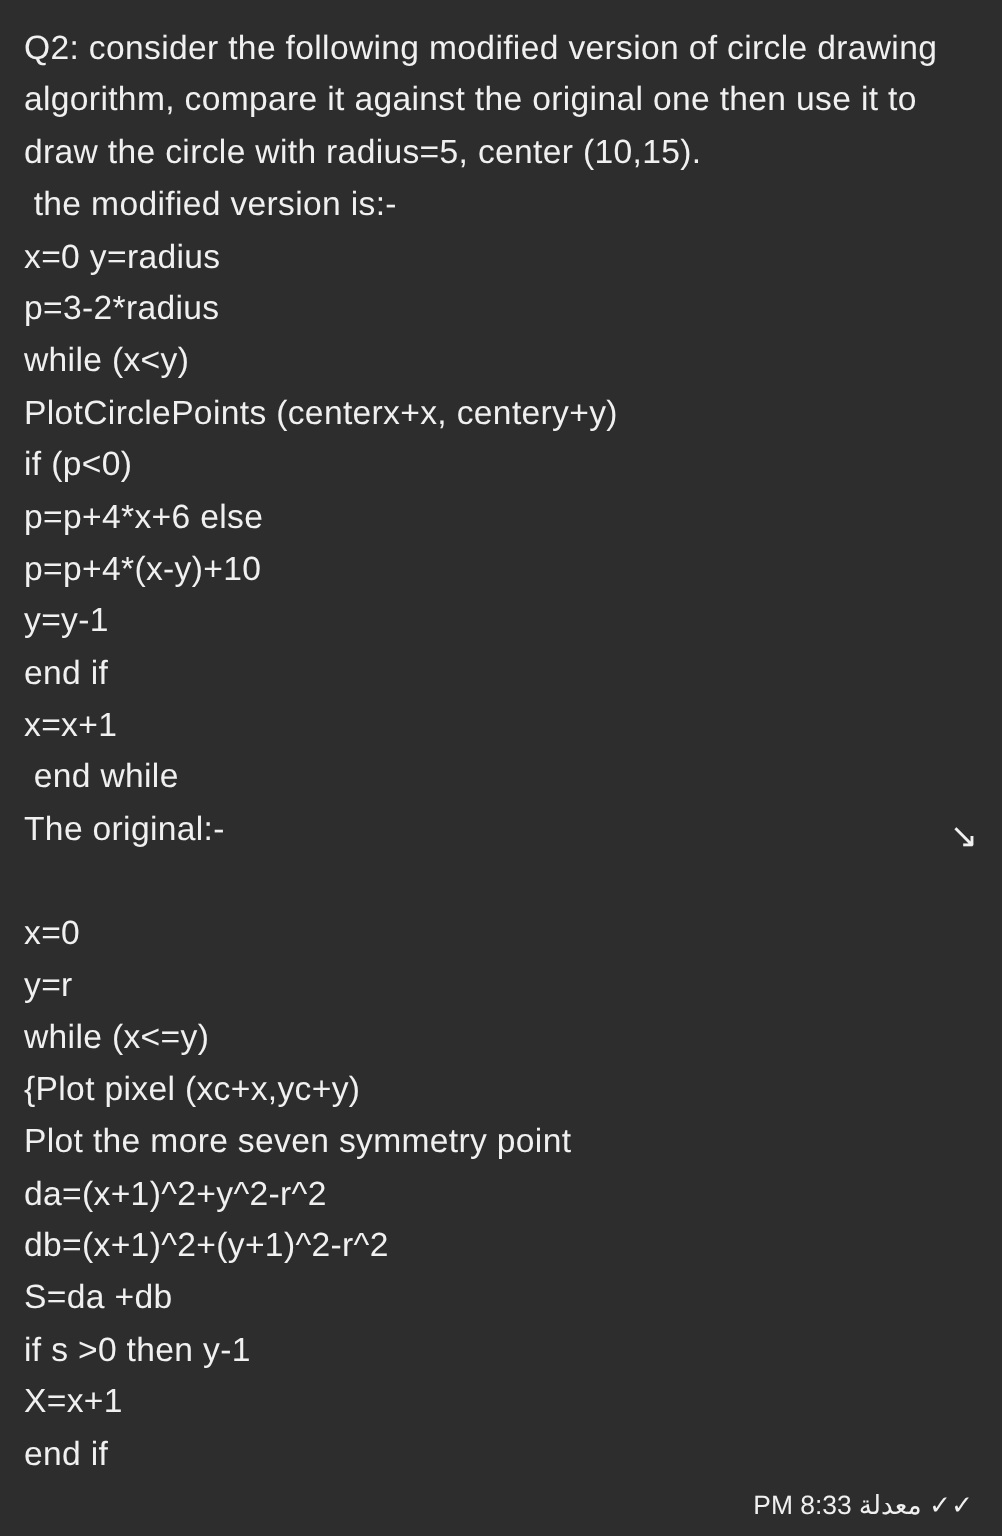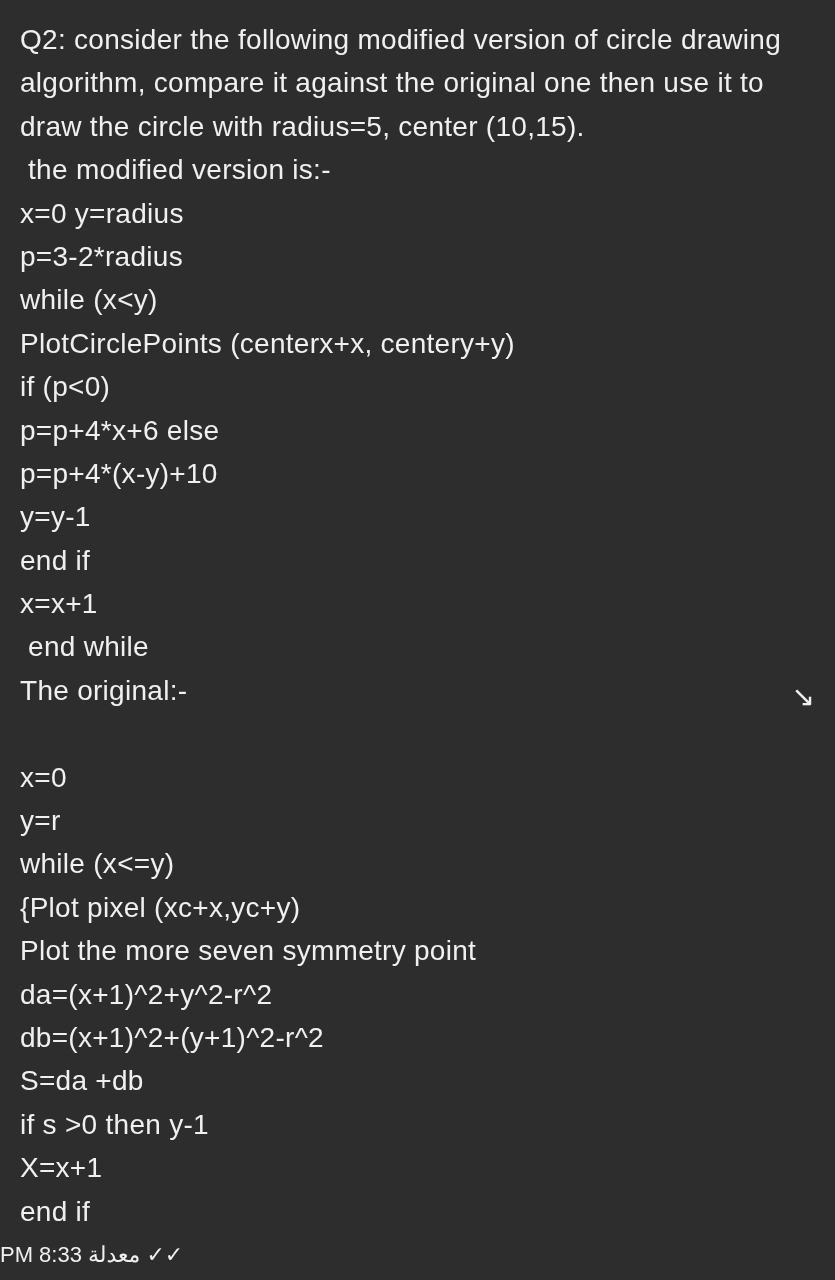--- a/index.html
+++ b/index.html
@@ -42,21 +42,22 @@
 
     .status-bar {
       position: fixed;
       bottom: 0;
       right: 0;
       width: 835px;
       height: 50px;
       background-color: #2d2d2d;
       display: flex;
       align-items: center;
-      padding-right: 12px;
+      justify-content: flex-end;
+      padding-right: 24px;
       gap: 6px;
     }
 
     .status-text {
       font-size: 22px;
       color: #f0f0f0;
     }
 
     .check-icon {
       font-size: 22px;

